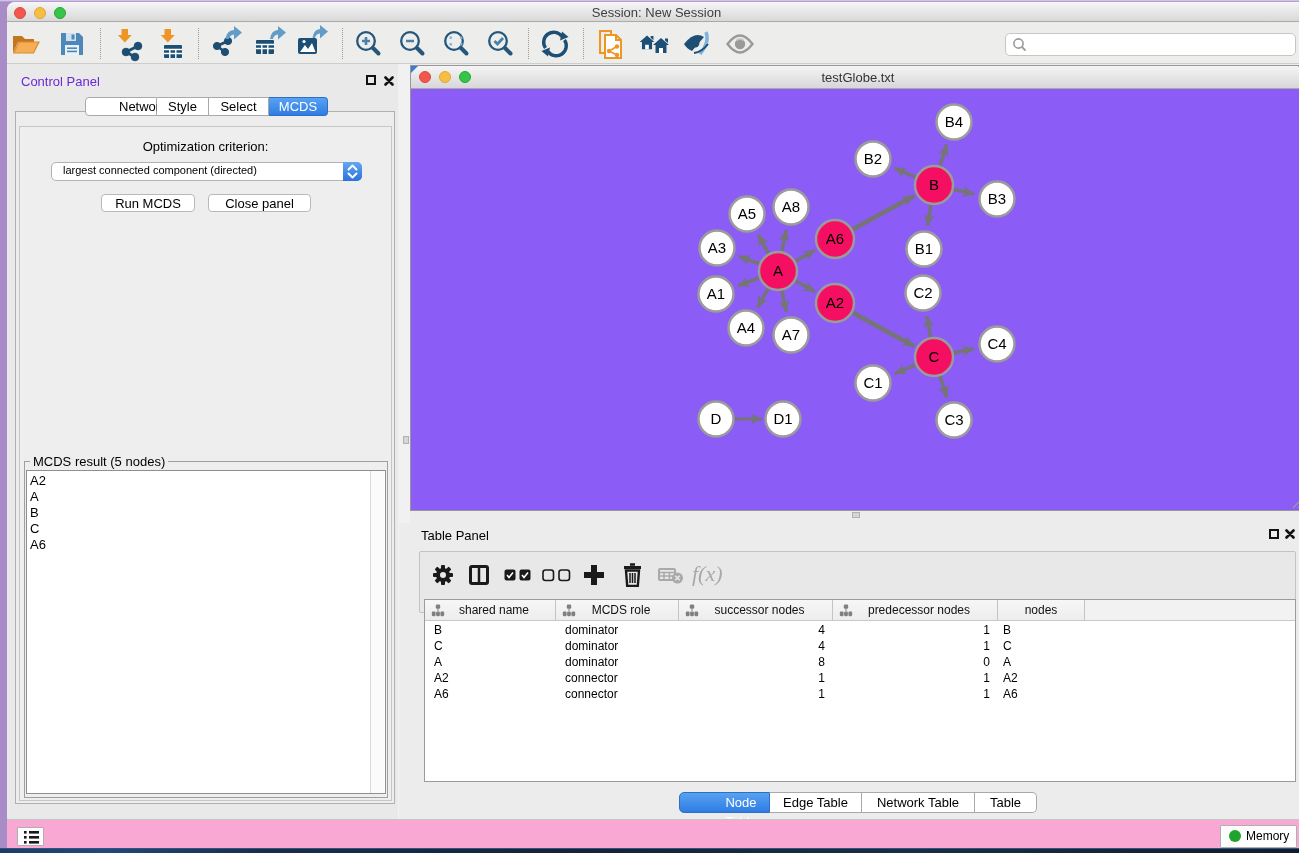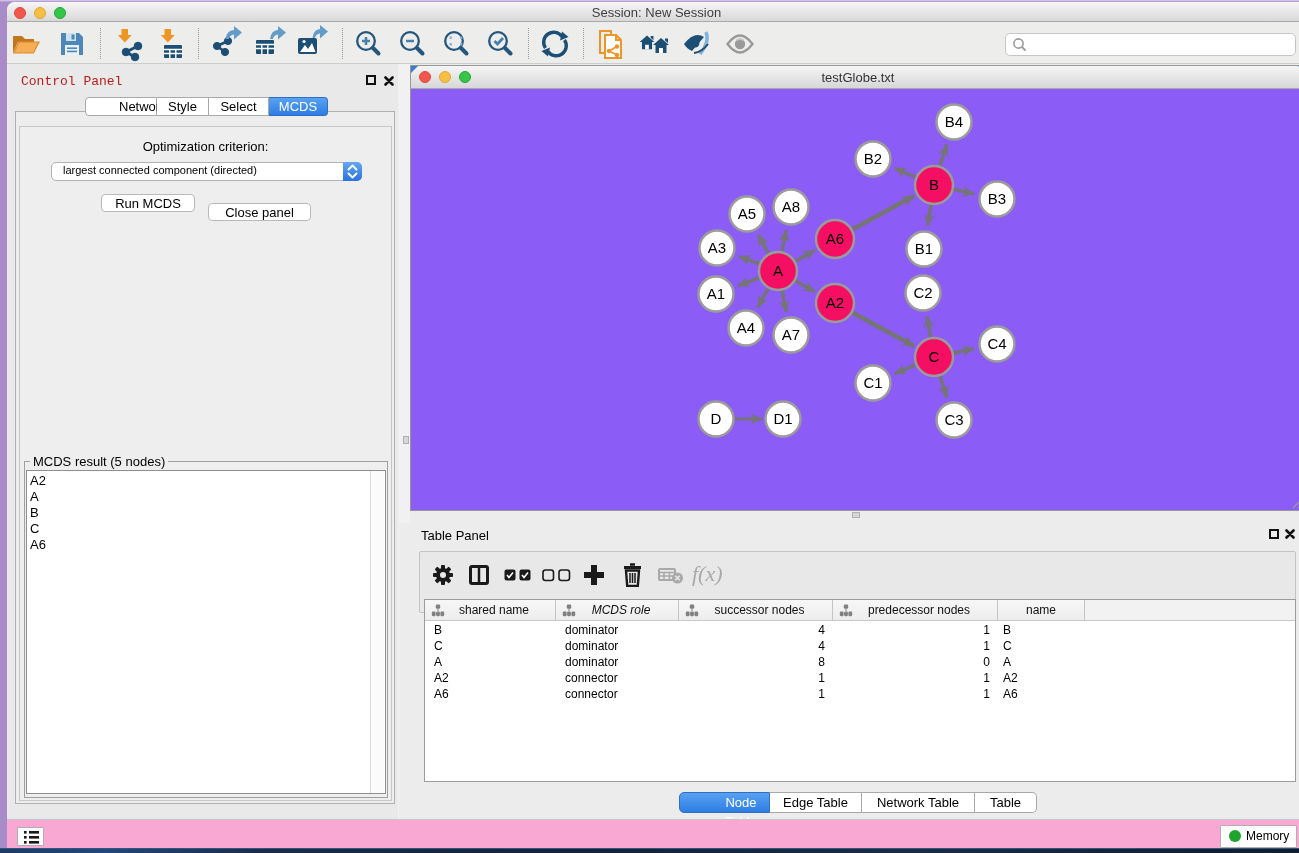--- a/index.html
+++ b/index.html
@@ -19,21 +19,21 @@
 .tl.grn { background:#35c549; border:1px solid #29a436; }
 #toolbar { position:absolute; left:0; top:21px; width:100%; height:41px;
   background:#ededec; border-bottom:1px solid #cdcdcd; }
 .tsep { position:absolute; top:5px; height:31px; width:0;
   border-left:1px dotted #9a9a9a; }
 #searchbox { position:absolute; left:998px; top:10px; width:291px; height:23px;
   background:#fff; border:1px solid #c6c6c6; border-radius:5px; }
 
 #cpanel { position:absolute; left:0; top:62px; width:391px; height:755px;
   background:#e9e9e9; }
-#cpanel .ptitle { position:absolute; left:14px; top:10px; font-size:13px; color:#b91c1c;font-family:Liberation Mono, monospace; }
+#cpanel .ptitle { position:absolute; left:14px; top:10px; font-size:13px; color:#6d28d9; }
 .tabrow { position:absolute; z-index:3; }
 .tab { position:absolute; top:0; height:19px; background:#fff; border:1px solid #a9a9a9;
   font-size:13px; text-align:center; line-height:17px; color:#000; border-left:none; }
 .tab.first { border-left:1px solid #a9a9a9; border-radius:4px 0 0 4px;padding-left:33px; }
 .tab.last { border-radius:0 4px 4px 0; }
 .tab.sel { background:linear-gradient(#58a2f1,#2e7de4); color:#fff; border-color:#2e6fc4; }
 #tabpane { position:absolute; left:8px; top:47px; width:380px; height:693px;
   border:1px solid #b0b0b0; background:#ededed; }
 #mcdspanel { position:absolute; left:3px; top:14px; width:373px; height:675px;
   border:1px solid #c6c6c6; background:#eeeeee; }
@@ -226,21 +226,21 @@
     <div id="tabpane">
       <div id="mcdspanel">
         <div style="position:absolute; left:0; top:12px; width:100%; text-align:center; font-size:13px;">Optimization criterion:</div>
         <div style="position:absolute; left:31px; top:35px; width:311px; height:19px; background:#fff; border:1px solid #b3b3b3; border-radius:5px;">
           <span style="position:absolute; left:11px; top:1px; font-size:11px;">largest connected component (directed)</span>
           <span id="stepper" style="position:absolute; right:-1px; top:-1px; width:19px; height:19px; background:linear-gradient(#64a7f2,#2a72dd); border-radius:0 5px 5px 0;"><svg width="19" height="19" viewBox="0 0 19 19">
                 <path d="M5.5 7.5 L9.5 3.5 L13.5 7.5 M5.5 11.5 L9.5 15.5 L13.5 11.5" stroke="#fff" stroke-width="2" fill="none" stroke-linecap="round" stroke-linejoin="round"></path>
               </svg></span>
         </div>
         <div class="btn" style="left:81px; top:67px; width:94px; height:18px; line-height:17px;">Run MCDS</div>
-        <div class="btn" style="left:188px; top:67px; width:103px; height:18px; line-height:17px;margin-top:9px;">Close panel</div>
+        <div class="btn" style="left:188px; top:67px; width:103px; height:18px; line-height:17px;">Close panel</div>
         <div id="mcdsgroup">
           <div style="position:absolute; left:4px; top:334px; width:364px; height:337px; border:1px solid #9f9f9f;"></div>
           <div style="position:absolute; left:10px; top:327px; background:#eeeeee; font-size:13px; padding:0 3px;">MCDS result (5 nodes)</div>
           <div style="position:absolute; left:6px; top:343px; width:360px; height:324px; background:#fff; border:1px solid #8f8f8f;">
             <div style="position:absolute; left:3px; top:2px; font-size:13px; line-height:16px;">A2<br>A<br>B<br>C<br>A6</div>
             <div style="position:absolute; right:1px; top:0; width:14px; height:100%; background:#fbfbfb; border-left:1px solid #d9d9d9;"></div>
           </div>
         </div>
       </div>
     </div>
@@ -408,40 +408,40 @@
               </g>
             </svg><span style="margin-left:8px;">shared name</span></div>
 <div class="hcell" style="left:131px; width:123px;"><svg width="14" height="13" viewBox="0 0 14 13" style="position:absolute; left:6px; top:4px;">
               <g fill="#808080">
                 <rect x="4.8" y="0.5" width="4.4" height="4.2" rx="1.2"></rect>
                 <rect x="0.8" y="7.6" width="3.8" height="4.6" rx="1.1"></rect>
                 <rect x="5.1" y="7.6" width="3.8" height="4.6" rx="1.1"></rect>
                 <rect x="9.4" y="7.6" width="3.8" height="4.6" rx="1.1"></rect>
                 <path d="M6.5 4.7 h1 v2.4 h-1 z"></path>
               </g>
-            </svg><span style="margin-left:8px;font-style:italic;">MCDS role</span></div>
+            </svg><span style="margin-left:8px;">MCDS role</span></div>
 <div class="hcell" style="left:254px; width:154px;"><svg width="14" height="13" viewBox="0 0 14 13" style="position:absolute; left:6px; top:4px;">
               <g fill="#808080">
                 <rect x="4.8" y="0.5" width="4.4" height="4.2" rx="1.2"></rect>
                 <rect x="0.8" y="7.6" width="3.8" height="4.6" rx="1.1"></rect>
                 <rect x="5.1" y="7.6" width="3.8" height="4.6" rx="1.1"></rect>
                 <rect x="9.4" y="7.6" width="3.8" height="4.6" rx="1.1"></rect>
                 <path d="M6.5 4.7 h1 v2.4 h-1 z"></path>
               </g>
             </svg><span style="margin-left:8px;">successor nodes</span></div>
 <div class="hcell" style="left:408px; width:165px;"><svg width="14" height="13" viewBox="0 0 14 13" style="position:absolute; left:6px; top:4px;">
               <g fill="#808080">
                 <rect x="4.8" y="0.5" width="4.4" height="4.2" rx="1.2"></rect>
                 <rect x="0.8" y="7.6" width="3.8" height="4.6" rx="1.1"></rect>
                 <rect x="5.1" y="7.6" width="3.8" height="4.6" rx="1.1"></rect>
                 <rect x="9.4" y="7.6" width="3.8" height="4.6" rx="1.1"></rect>
                 <path d="M6.5 4.7 h1 v2.4 h-1 z"></path>
               </g>
             </svg><span style="margin-left:8px;">predecessor nodes</span></div>
-<div class="hcell" style="left:573px; width:87px;"><span style="margin-left:0px;">name</span></div>
+<div class="hcell" style="left:573px; width:87px;"><span style="margin-left:0px;">nodes</span></div>
         </div>
       <div id="tbody">
           <div class="trow" style="left:9px; top:22px; width:120px;">B</div>
 <div class="trow" style="left:140px; top:22px; width:110px;">dominator</div>
 <div class="trow" style="left:254px; top:22px; width:146px; text-align:right;">4</div>
 <div class="trow" style="left:408px; top:22px; width:157px; text-align:right;">1</div>
 <div class="trow" style="left:578px; top:22px; width:80px;">B</div>
 <div class="trow" style="left:9px; top:38px; width:120px;">C</div>
 <div class="trow" style="left:140px; top:38px; width:110px;">dominator</div>
 <div class="trow" style="left:254px; top:38px; width:146px; text-align:right;">4</div>

